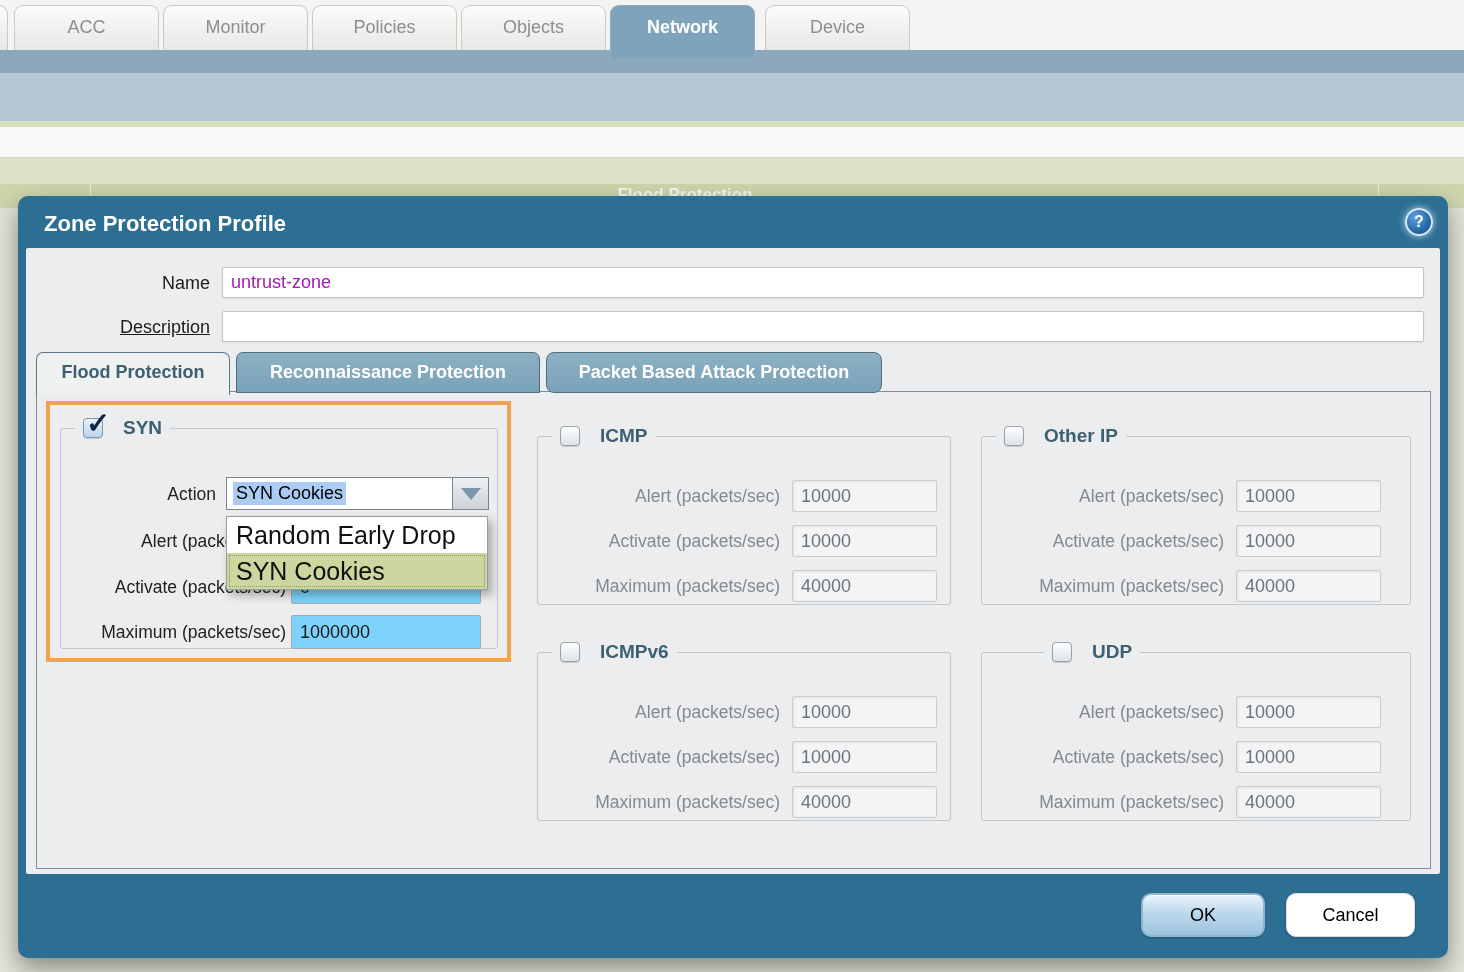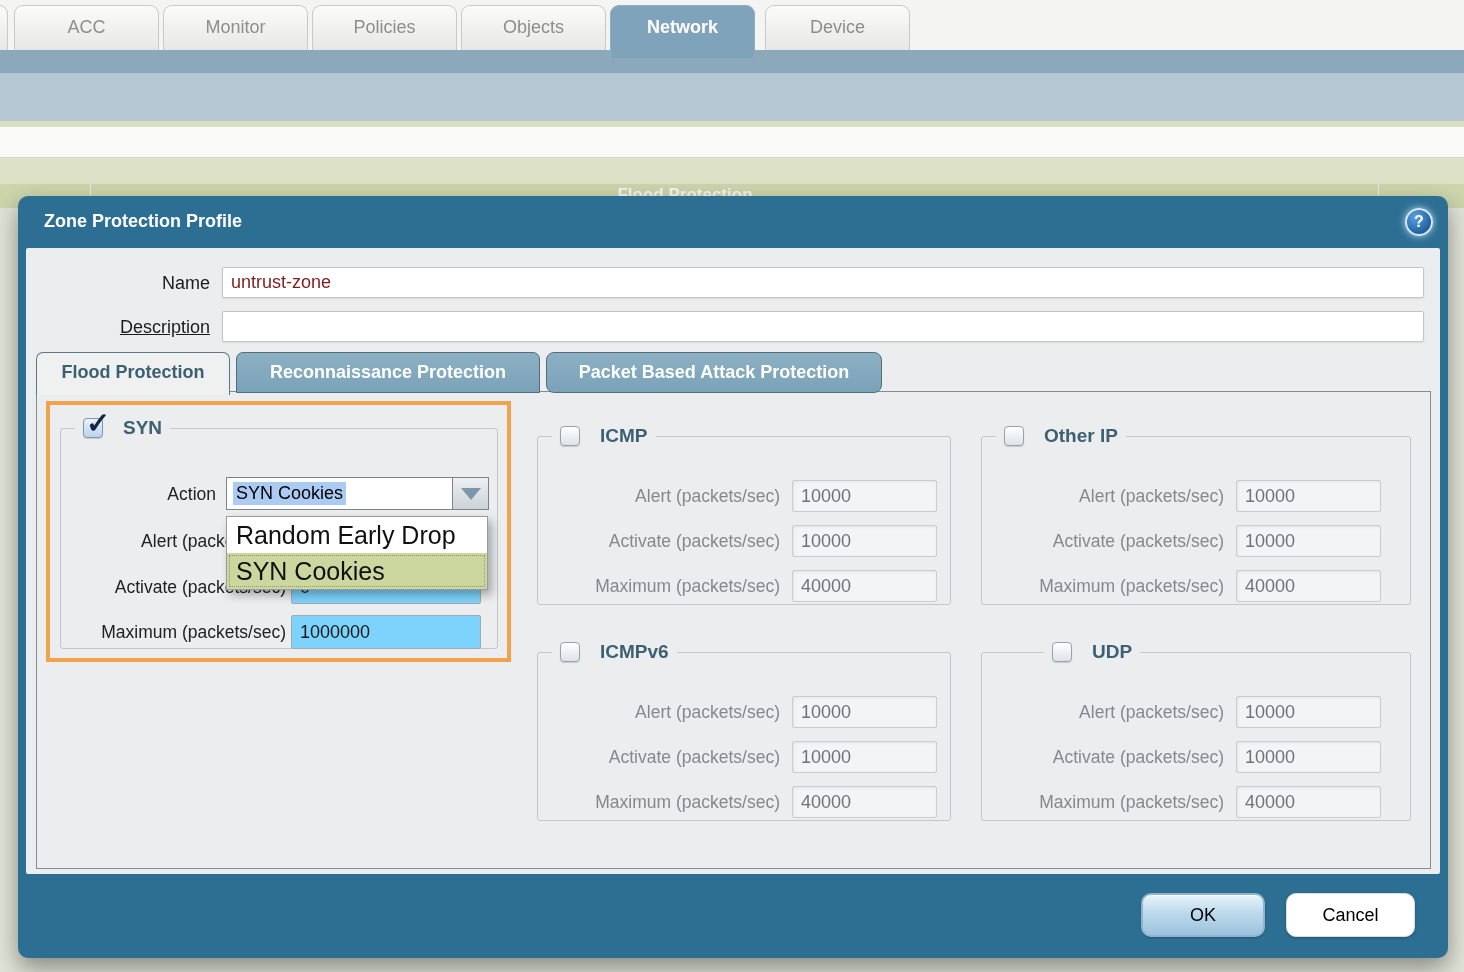--- a/index.html
+++ b/index.html
@@ -22,32 +22,32 @@
 
   
   .app-tab { position:absolute; top:5px; height:45px; width:145px; line-height:43px; text-align:center;
     font-size:18px; color:#8e8e8c; background:linear-gradient(#fbfbf9,#e7e7e5);
     border:1px solid #c9c9c5; border-bottom:none; border-radius:9px 9px 0 0; z-index:2; cursor:default; }
   .app-tab.active { background:#7fa3ba; color:#ffffff; font-weight:bold; height:53px; border-color:#90aebf; z-index:3; }
 
   
   #dialog { position:absolute; left:18px; top:196px; width:1430px; height:762px; background:#2d6f93;
     border-radius:10px; box-shadow:0 10px 24px rgba(0,0,0,0.4); z-index:5; }
-  .dlg-title { position:absolute; left:26px; top:15px; color:#ffffff; font-weight:bold; font-size:18px; }
+  .dlg-title { position:absolute; left:26px; top:15px; color:#ffffff; font-weight:bold; font-size:22px; }
   .help-icon { position:absolute; right:15px; top:12px; width:28px; height:28px; border-radius:50%;
     background:radial-gradient(circle at 35% 30%, #5ea0e0, #1c5d9b 75%); border:2px solid #d6e7f6;
     color:#fff; font-weight:bold; font-size:16px; display:flex; align-items:center; justify-content:center;
     box-shadow:0 0 7px rgba(205,230,252,0.9); cursor:pointer; }
   .dlg-body { position:absolute; left:8px; top:52px; width:1414px; height:626px; background:#ebedee; border-radius:2px; }
 
   
   .hdr-label { position:absolute; width:184px; height:30px; line-height:30px; text-align:right;
     font-size:18px; color:#1c1c1c; }
   .hdr-input { position:absolute; left:196px; width:1202px; height:31px; background:#ffffff;
-    border:1px solid #c2c4c6; border-radius:2px; font-size:18px; color:#7f1d1d; padding:0 8px;
+    border:1px solid #c2c4c6; border-radius:2px; font-size:18px; color:#a21caf; padding:0 8px;
     line-height:29px; box-shadow:0 1px 2px rgba(0,0,0,0.08); }
 
   
   .sub-tab { position:absolute; top:104px; height:41px; line-height:39px; text-align:center;
     font-size:18px; font-weight:bold; color:#ffffff; background:linear-gradient(#8db0c3,#7aa2b8);
     border:1px solid #4f6f80; border-radius:7px 7px 0 0; cursor:pointer; z-index:1; }
   .sub-tab.active { background:#eff0f0; color:#3c5f72; border-color:#5c7686; border-bottom:none;
     height:43px; z-index:3; }
 
   

